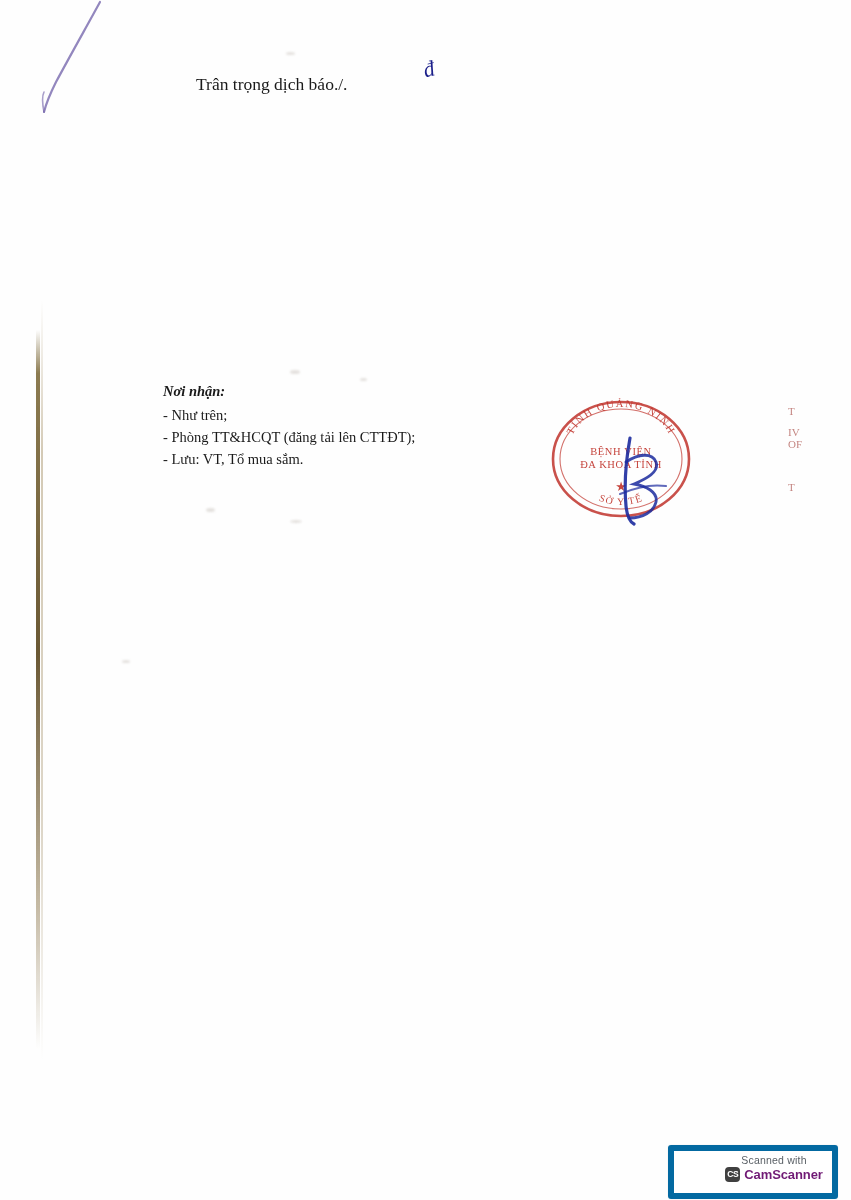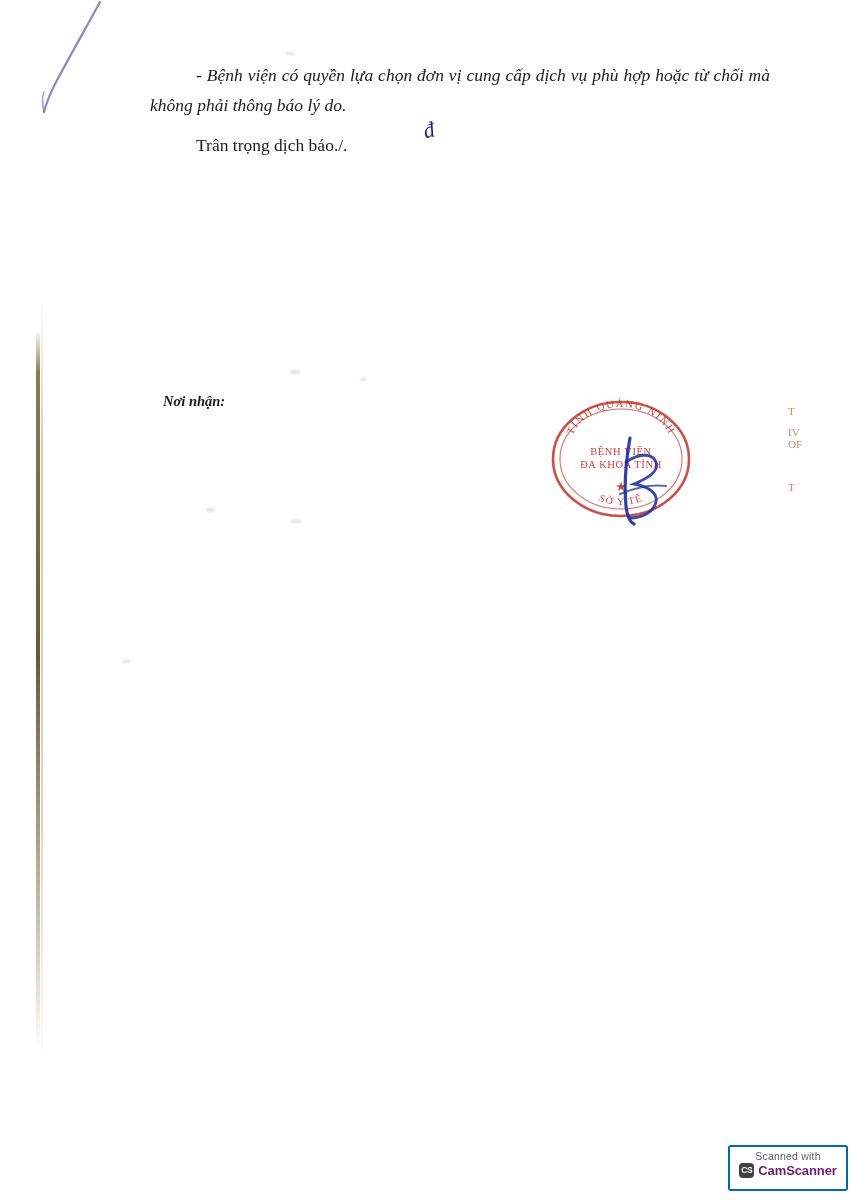--- a/index.html
+++ b/index.html
@@ -98,21 +98,21 @@
     font-family: "Liberation Serif", serif;
     font-size: 22px;
     font-style: italic;
     transform: rotate(-14deg);
   }
 
   
   .recipients {
     position: absolute;
     left: 163px;
-    top: 390px;
+    top: 380px;
     font-size: 14.5px;
     line-height: 1.52;
   }
   .recipients .title {
     font-style: italic;
     font-weight: bold;
     margin-bottom: 2px;
   }
   .recipients .r-item { white-space: nowrap; }
 
@@ -167,30 +167,31 @@
     font-size: 11px;
     line-height: 1.15;
     opacity: 0.62;
     font-family: "Liberation Serif", serif;
   }
   .margin-marks div { white-space: nowrap; }
 
   
   .camscanner {
     position: absolute;
-    left: 728px;
+    left: 668px;
     top: 1145px;
     width: 116px;
     height: 42px;
     background: #ffffff;
-    border: 2px solid #0369a1;
+    border: 6px solid #0369a1;
     border-radius: 3px;
     box-shadow: 0 0 0 1px rgba(0,0,0,0.02);
     text-align: center;
     font-family: "Liberation Sans", sans-serif;
+    padding-left: 42px;
   }
   .camscanner .scanned {
     font-size: 10.5px;
     color: #5a6066;
     margin-top: 3px;
     letter-spacing: 0.2px;
   }
   .camscanner .brand {
     display: flex;
     align-items: center;
@@ -232,30 +233,32 @@
   </div>
 
   <div class="smudge" style="left:290px; top:370px; width:10px; height:4px;"></div>
   <div class="smudge" style="left:360px; top:378px; width:7px; height:3px;"></div>
   <div class="smudge" style="left:206px; top:508px; width:9px; height:4px;"></div>
   <div class="smudge" style="left:290px; top:520px; width:12px; height:3px;"></div>
   <div class="smudge" style="left:122px; top:660px; width:8px; height:3px;"></div>
   <div class="smudge" style="left:286px; top:52px; width:9px; height:3px;"></div>
 
   <div class="doc-body">
-    <p class="para italic">- Bệnh viện có quyền lựa chọn đơn vị cung cấp dịch vụ phù hợp hoặc từ chối mà không phải thông báo lý do.</p>
 
     <div class="sign-line">
       <span>Trân trọng dịch báo./.</span>
       <span class="initials">đ</span>
     </div>
   </div>
 
   <div class="recipients">
     <div class="title">Nơi nhận:</div>
+    <div class="r-item">- Như trên;</div>
+    <div class="r-item">- Phòng TT&amp;HCQT (đăng tải lên CTTĐT);</div>
+    <div class="r-item">- Lưu: VT, Tổ mua sắm.</div>
   </div>
 
   <div class="signature">
   </div>
 
   <div class="stamp">
     <svg width="146" height="122" viewBox="0 0 146 122">
       <g transform="translate(73,61)">
         <ellipse rx="68" ry="57" fill="none" stroke="#c0332b" stroke-width="2.6" opacity="0.85"></ellipse>
         <ellipse rx="61" ry="50" fill="none" stroke="#c0332b" stroke-width="1.1" opacity="0.7"></ellipse>

